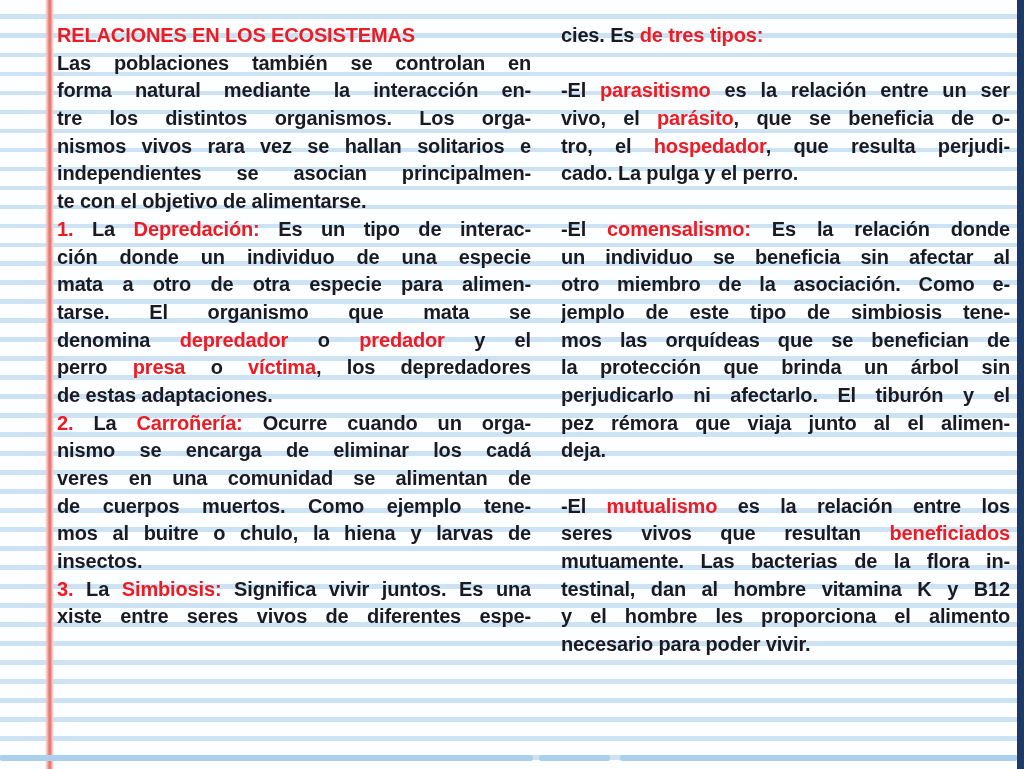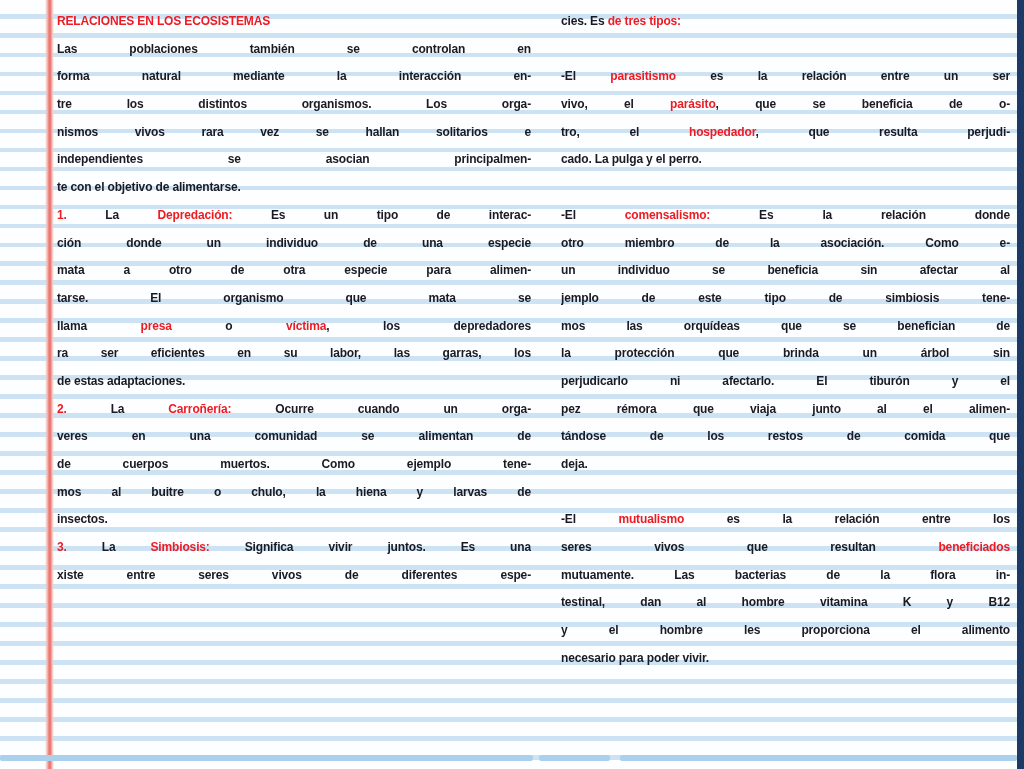--- a/index.html
+++ b/index.html
@@ -35,22 +35,22 @@
     background:var(--edge);
   }
   .bottom-rule{
     position:absolute;top:755px;height:6px;background:var(--band);
     border-radius:2px;
   }
   .seg1{left:0;width:533px;}
   .seg2{left:539px;width:71px;}
   .seg3{left:620px;width:397px;}
   .col{
-    position:absolute;top:8px;
-    font-size:12px;font-weight:700;color:var(--ink);
+    position:absolute;top:22px;
+    font-size:20px;font-weight:700;color:var(--ink);
     letter-spacing:-0.15px;
   }
   .col-left{left:57px;width:474px;}
   .col-right{left:561px;width:449px;}
   .line{
     height:27.7px;line-height:27.7px;
     overflow:hidden;text-align:left;
     white-space:normal;
   }
   .line.stretch{
@@ -78,26 +78,27 @@
         <div class="line stretch"><span>tre los distintos organismos. Los orga-</span></div>
         <div class="line stretch"><span>nismos vivos rara vez se hallan solitarios e</span></div>
         <div class="line stretch"><span>independientes se asocian principalmen-</span></div>
         <div class="line"><span>te con el objetivo de alimentarse.</span></div>
       </div>
       <div>
         <div class="line stretch"><span class="red">1. </span><span>La </span><span class="red">Depredación: </span><span>Es un tipo de interac-</span></div>
         <div class="line stretch"><span>ción donde un individuo de una especie</span></div>
         <div class="line stretch"><span>mata a otro de otra especie para alimen-</span></div>
         <div class="line stretch"><span>tarse. El organismo que mata se</span></div>
-        <div class="line stretch"><span>llama </span><span class="red">presa</span><span> o </span><span class="red">víctima</span><span>, los depredadores</span></div>
-        <div class="line stretch"><span>ra ser eficientes en su labor, las garras, los</span></div>
+        <div class="line stretch"><span>denomina </span><span class="red">depredador</span><span> o </span><span class="red">predador</span><span> y el</span></div>
+        <div class="line stretch"><span>perro </span><span class="red">presa</span><span> o </span><span class="red">víctima</span><span>, los depredadores</span></div>
         <div class="line"><span>de estas adaptaciones.</span></div>
       </div>
       <div>
         <div class="line stretch"><span class="red">2. </span><span>La </span><span class="red">Carroñería: </span><span>Ocurre cuando un orga-</span></div>
+        <div class="line stretch"><span>nismo se encarga de eliminar los cadá</span></div>
         <div class="line stretch"><span>veres en una comunidad se alimentan de</span></div>
         <div class="line stretch"><span>de cuerpos muertos. Como ejemplo tene-</span></div>
         <div class="line stretch"><span>mos al buitre o chulo, la hiena y larvas de</span></div>
         <div class="line"><span>insectos.</span></div>
       </div>
       <div>
         <div class="line stretch"><span class="red">3. </span><span>La </span><span class="red">Simbiosis: </span><span>Significa vivir juntos. Es una</span></div>
         <div class="line stretch"><span>xiste entre seres vivos de diferentes espe-</span></div>
       </div>
     </div>
@@ -108,28 +109,27 @@
       <div>
         <div class="line"></div>
         <div class="line stretch"><span>-El </span><span class="red">parasitismo</span><span> es la relación entre un ser</span></div>
         <div class="line stretch"><span>vivo, el </span><span class="red">parásito</span><span>, que se beneficia de o-</span></div>
         <div class="line stretch"><span>tro, el </span><span class="red">hospedador</span><span>, que resulta perjudi-</span></div>
         <div class="line"><span>cado. La pulga y el perro.</span></div>
       </div>
       <div>
         <div class="line"></div>
         <div class="line stretch"><span>-El </span><span class="red">comensalismo:</span><span> Es la relación donde</span></div>
+        <div class="line stretch"><span>un individuo se beneficia sin afectar al</span></div>
         <div class="line stretch"><span>otro miembro de la asociación. Como e-</span></div>
-        <div class="line stretch"><span>un individuo se beneficia sin afectar al</span></div>
         <div class="line stretch"><span>jemplo de este tipo de simbiosis tene-</span></div>
         <div class="line stretch"><span>mos las orquídeas que se benefician de</span></div>
         <div class="line stretch"><span>la protección que brinda un árbol sin</span></div>
         <div class="line stretch"><span>perjudicarlo ni afectarlo. El tiburón y el</span></div>
         <div class="line stretch"><span>pez rémora que viaja junto al el alimen-</span></div>
-        <div class="line stretch"><span>tándose de los restos de comida que</span></div>
         <div class="line"><span>deja.</span></div>
       </div>
       <div>
         <div class="line"></div>
         <div class="line stretch"><span>-El </span><span class="red">mutualismo</span><span> es la relación entre los</span></div>
         <div class="line stretch"><span>seres vivos que resultan </span><span class="red">beneficiados</span></div>
         <div class="line stretch"><span>mutuamente. Las bacterias de la flora in-</span></div>
         <div class="line stretch"><span>testinal, dan al hombre vitamina K y B12</span></div>
         <div class="line stretch"><span>y el hombre les proporciona el alimento</span></div>
         <div class="line"><span>necesario para poder vivir.</span></div>

